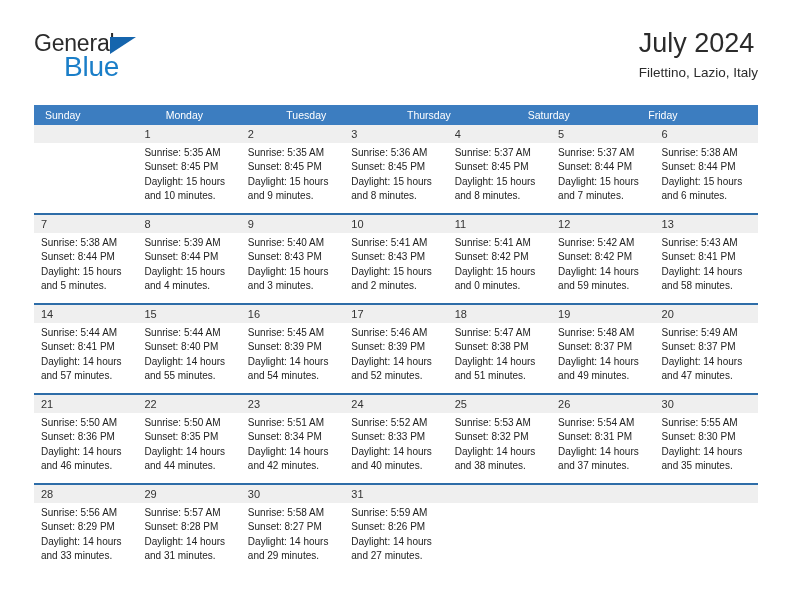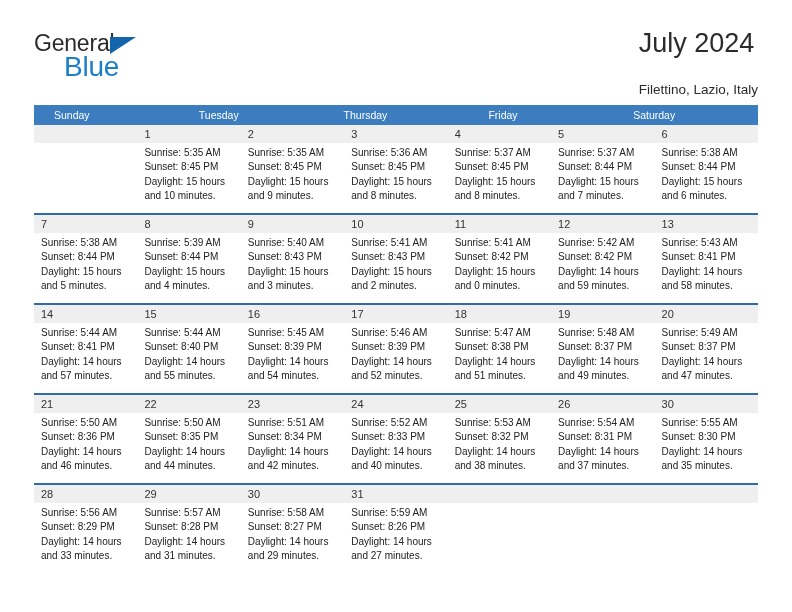--- a/index.html
+++ b/index.html
@@ -73,21 +73,21 @@
   .cal-title {
     font-size: 27px;
     color: #2b2b2b;
     line-height: 34px;
     white-space: nowrap;
   }
   .cal-subtitle {
     font-size: 13.5px;
     color: #2b2b2b;
     line-height: 20px;
-    margin-top: 20px;
+    margin-top: 3px;
     white-space: nowrap;
   }
 
   
   .calendar {
     position: absolute;
     left: 34px;
     top: 105px;
     width: 724px;
   }
@@ -95,21 +95,21 @@
   .weekday-row {
     display: flex;
     background: #3c7dc0;
     height: 20px;
   }
   .weekday {
     flex: 1 1 0;
     color: #ffffff;
     font-size: 10.5px;
     line-height: 20px;
-    padding-left: 20px;
+    padding-left: 11px;
     box-sizing: border-box;
     white-space: nowrap;
     overflow: hidden;
   }
 
   .week {
     position: relative;
     border-top: 2px solid #2e6da8;
   }
   .week:first-of-type {
@@ -168,24 +168,25 @@
     <div class="title-block">
       <div class="cal-title">July 2024</div>
       <div class="cal-subtitle">Filettino, Lazio, Italy</div>
     </div>
 
   </div>
 
   <div class="calendar">
     <div class="weekday-row" id="weekday-row">
         <div class="weekday">Sunday</div>
+        <div class="weekday">Monday</div>
         <div class="weekday">Tuesday</div>
         <div class="weekday">Thursday</div>
+        <div class="weekday">Saturday</div>
         <div class="weekday">Friday</div>
-        <div class="weekday">Saturday</div>
       </div>
     <div id="weeks-container">
         <div class="week">
           <div class="daynum-band"></div>
           <div class="week-inner">
             <div class="cell empty">
               <div class="daynum"></div>
               <div class="detail"></div>
             </div>
             <div class="cell">

